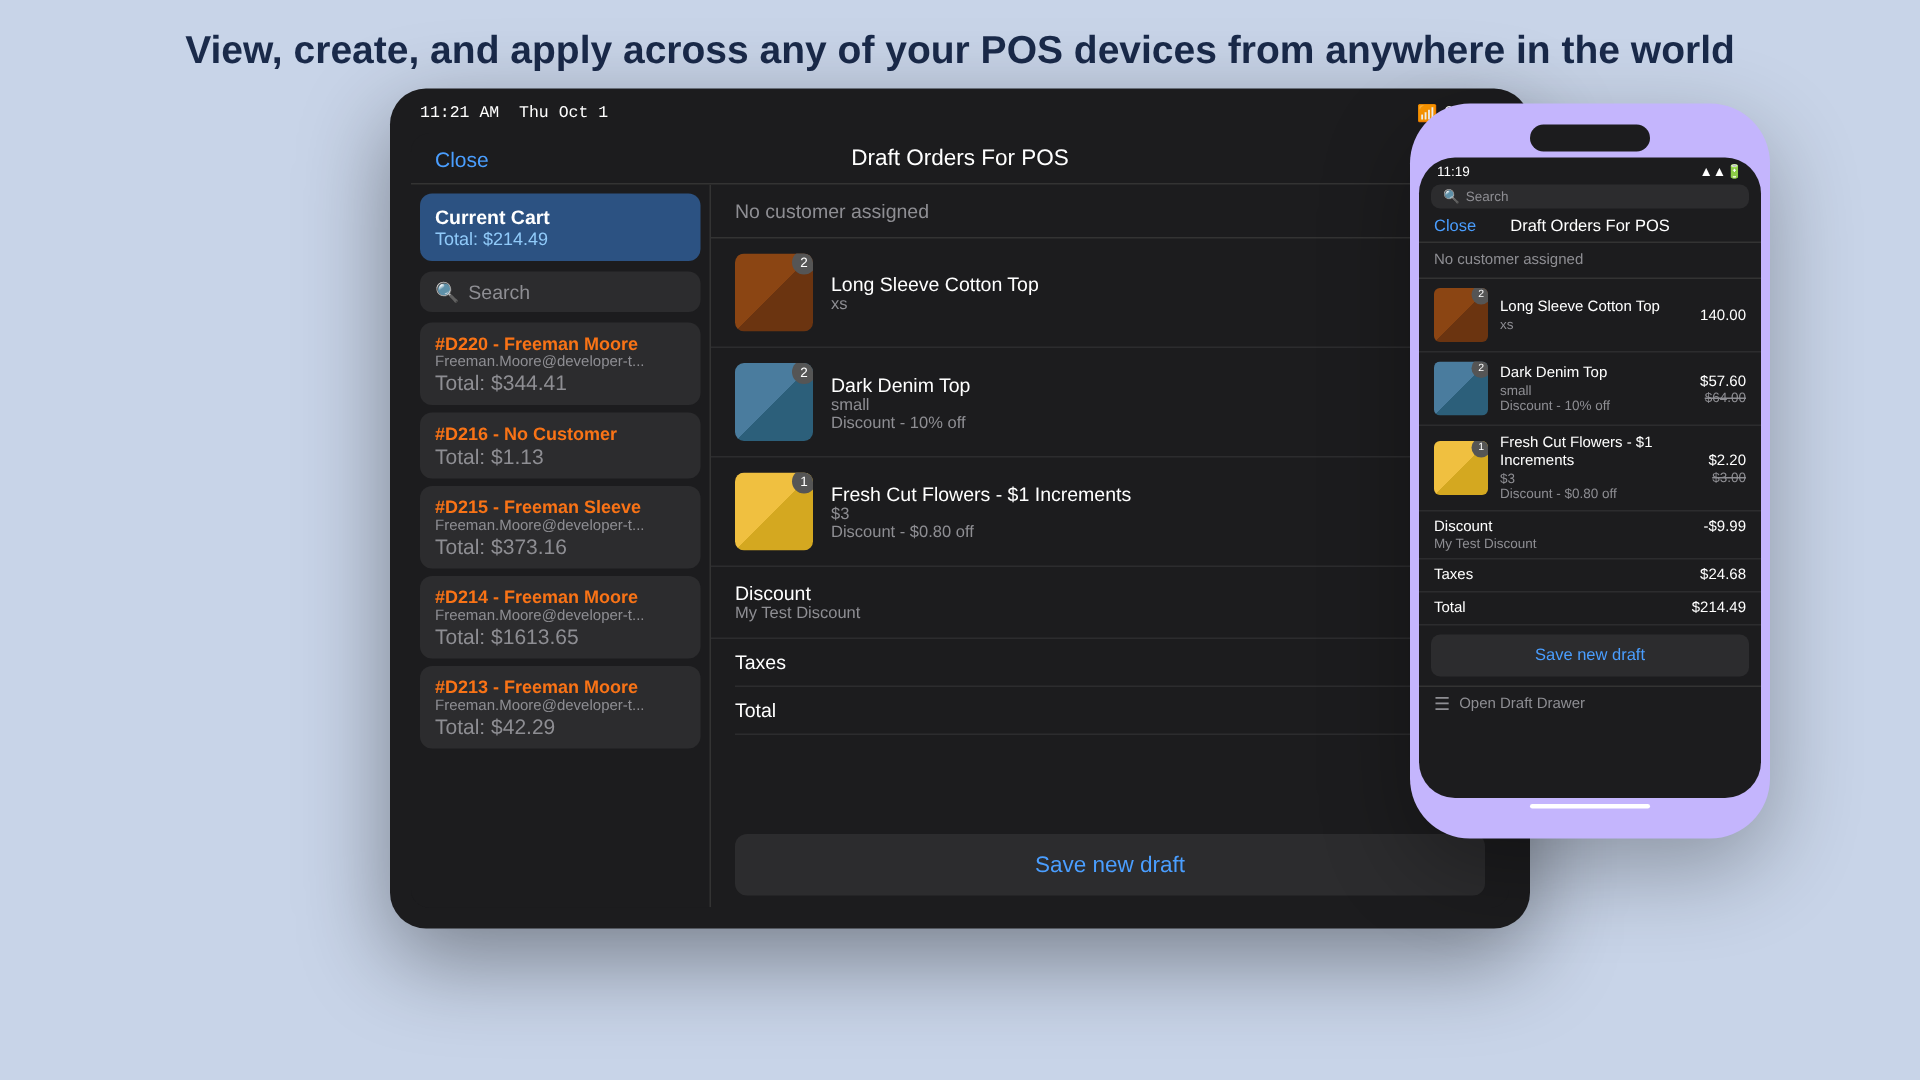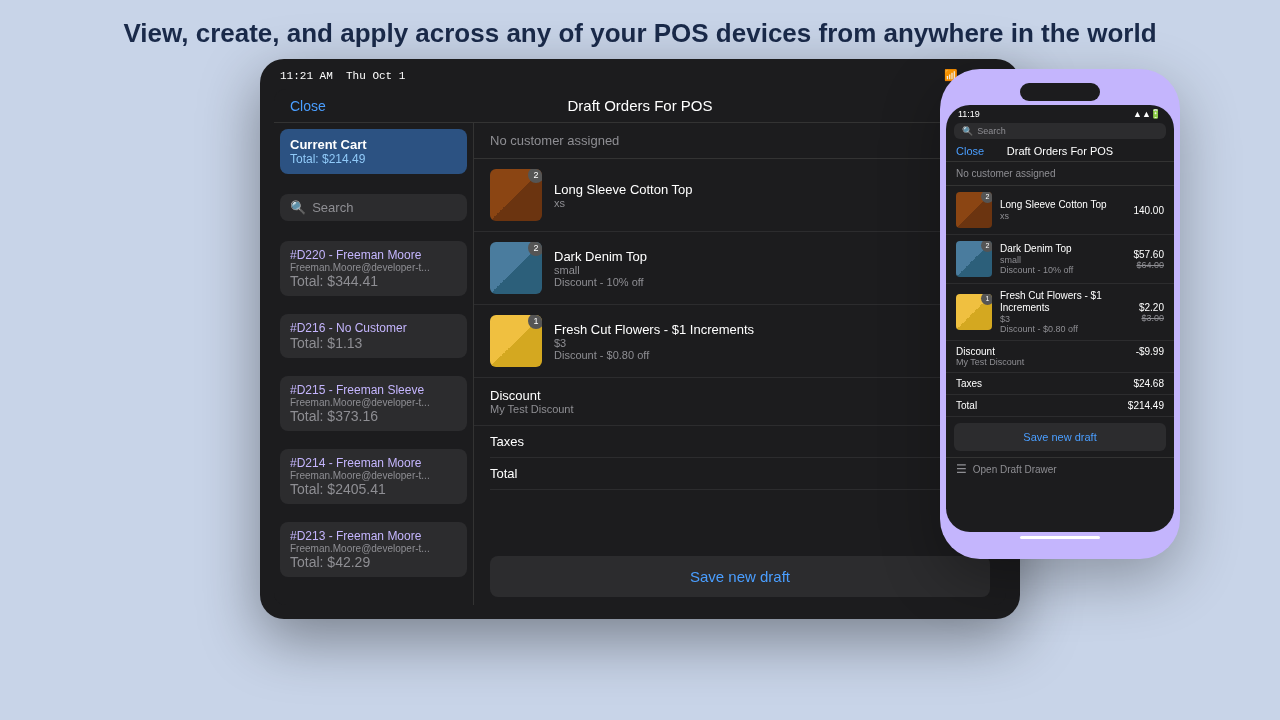--- a/index.html
+++ b/index.html
@@ -92,21 +92,21 @@
       overflow: hidden;
     }
 
     
     .tablet-sidebar {
       width: 200px;
       background: #1c1c1e;
       border-right: 1px solid #333;
       display: flex;
       flex-direction: column;
-      gap: 18px;
+      gap: 5px;
       padding: 6px;
       overflow-y: auto;
     }
     .sidebar-item-current {
       background: #2c5282;
       border-radius: 8px;
       padding: 8px 10px;
       cursor: pointer;
     }
     .sidebar-item-current .item-name {
@@ -135,23 +135,23 @@
       color: #8e8e93;
       font-size: 13px;
     }
     .sidebar-draft-item {
       background: #2c2c2e;
       border-radius: 8px;
       padding: 7px 10px;
       cursor: pointer;
     }
     .sidebar-draft-item .draft-name {
-      color: #c4b5fd;
+      color: #f97316;
       font-size: 12px;
-      font-weight: 400;
+      font-weight: 700;
     }
     .sidebar-draft-item .draft-email {
       color: #8e8e93;
       font-size: 10px;
       overflow: hidden;
       text-overflow: ellipsis;
       white-space: nowrap;
     }
     .sidebar-draft-item .draft-total {
       color: #8e8e93;
@@ -534,21 +534,21 @@
             <div class="draft-total">Total: $1.13</div>
           </div>
           <div class="sidebar-draft-item">
             <div class="draft-name">#D215 - Freeman Sleeve</div>
             <div class="draft-email">Freeman.Moore@developer-t...</div>
             <div class="draft-total">Total: $373.16</div>
           </div>
           <div class="sidebar-draft-item">
             <div class="draft-name">#D214 - Freeman Moore</div>
             <div class="draft-email">Freeman.Moore@developer-t...</div>
-            <div class="draft-total">Total: $2405.41</div>
+            <div class="draft-total">Total: $1613.65</div>
           </div>
           <div class="sidebar-draft-item">
             <div class="draft-name">#D213 - Freeman Moore</div>
             <div class="draft-email">Freeman.Moore@developer-t...</div>
             <div class="draft-total">Total: $42.29</div>
           </div>
         </div>
 
         <div class="tablet-main">
           <div class="no-customer">No customer assigned</div>

